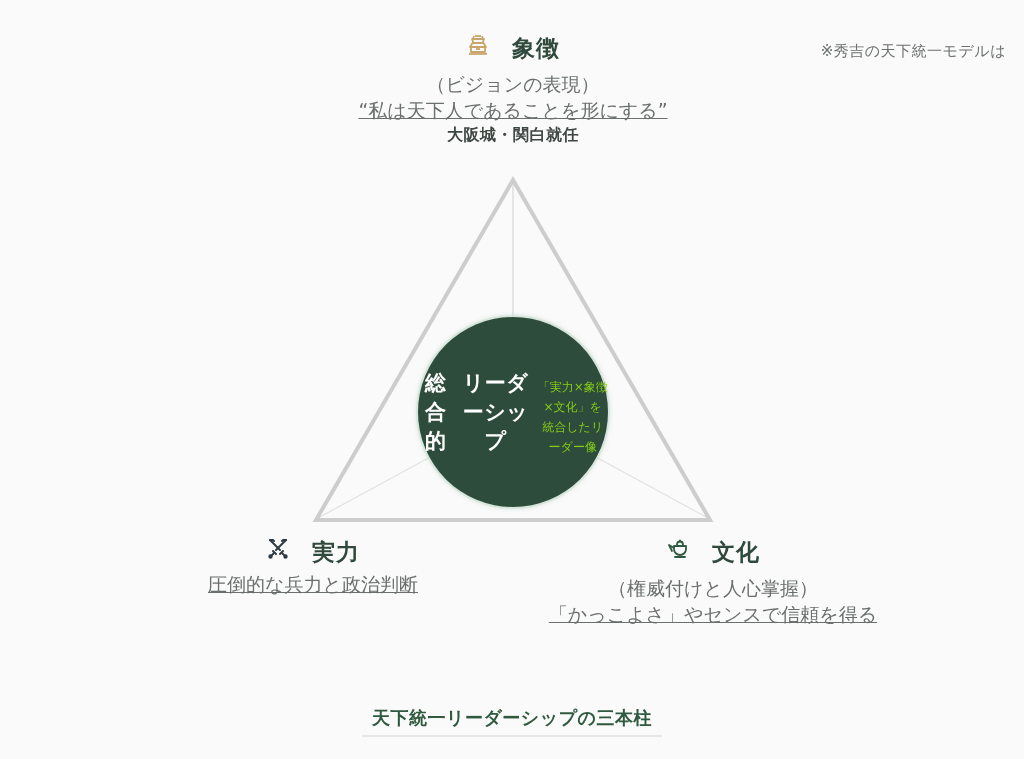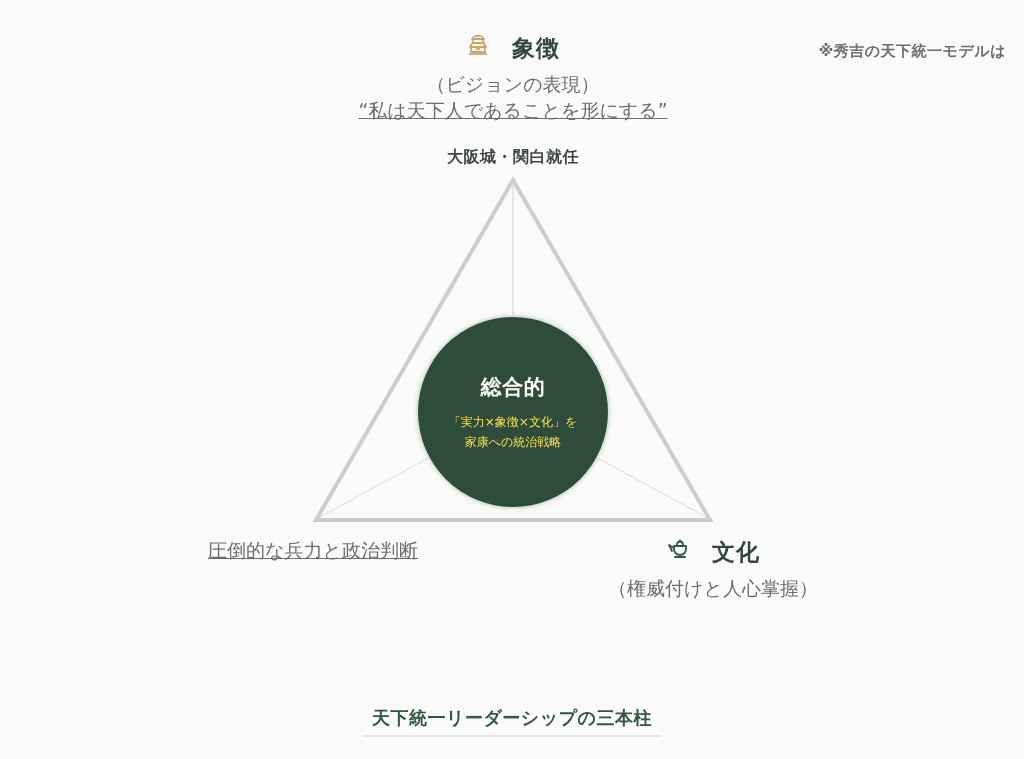--- a/index.html
+++ b/index.html
@@ -56,65 +56,65 @@
     .pillar-desc {
       font-size: 19px;
       color: #6a6f6c;
       line-height: 26px;
       text-decoration: underline;
     }
     .pillar-example {
       font-size: 16px;
       font-weight: bold;
       color: #3f4743;
-      margin-top: 24px;
+      margin-top: 2px;
       letter-spacing: 0.5px;
     }
 
     
     .note {
       position: absolute;
       right: 18px;
       top: 36px;
       text-align: right;
       font-size: 15px;
-      font-weight: bold;
+      font-weight: normal;
       color: #6b706d;
       line-height: 30px;
       letter-spacing: 0.5px;
     }
 
     
     .center-circle {
       position: absolute;
       left: 418px;
       top: 317px;
       width: 190px;
       height: 190px;
       border-radius: 50%;
       background: #2e4c3b;
       box-shadow: 0 0 0 2px #d7e6dc, 0 0 6px rgba(120,160,130,0.4);
       display: flex;
-      flex-direction: column;
+      flex-direction: row;
       align-items: center;
       justify-content: center;
       text-align: center;
       color: #ffffff;
     }
     .center-title {
       font-size: 21px;
       font-weight: bold;
       line-height: 29px;
       letter-spacing: 0.5px;
     }
     .center-desc {
       font-size: 12px;
       line-height: 20px;
       margin-top: 10px;
-      color: #fde047;
+      color: #84cc16;
     }
 
     
     .caption {
       position: absolute;
       left: 362px;
       top: 706px;
       width: 300px;
       text-align: center;
       font-size: 18px;
@@ -156,39 +156,58 @@
     </span>
     <span class="pillar-title">象徴</span>
   </div>
   <div class="pillar-sub">（ビジョンの表現）</div>
   <div class="pillar-desc">“私は天下人であることを形にする”</div>
   <div class="pillar-example">大阪城・関白就任</div>
 </div>
 
 <div class="center-circle">
   <div class="center-title">総合的</div>
+  <div class="center-title">リーダーシップ</div>
   <div class="center-desc">
     <div>「実力×象徴×文化」を</div>
-    <div>家康への統治戦略</div>
+    <div>統合したリーダー像</div>
   </div>
 </div>
 
 <div class="pillar" style="left:103px; top:537px;">
+  <div class="pillar-head">
+    <span class="pillar-icon">
+      <svg viewBox="0 0 24 24" width="24" height="24" fill="none" stroke="#2f3a45" stroke-width="2" stroke-linecap="round" stroke-linejoin="round">
+        <path d="M4 3l10 10"></path>
+        <path d="M4 3h3l1 1"></path>
+        <path d="M20 3L10 13"></path>
+        <path d="M20 3h-3l-1 1"></path>
+        <path d="M7 14l3 3"></path>
+        <path d="M17 14l-3 3"></path>
+        <path d="M5 19l3-3"></path>
+        <path d="M19 19l-3-3"></path>
+        <circle cx="4.5" cy="19.5" r="1.2" fill="#2f3a45"></circle>
+        <circle cx="19.5" cy="19.5" r="1.2" fill="#2f3a45"></circle>
+      </svg>
+    </span>
+    <span class="pillar-title">実力</span>
+  </div>
   <div class="pillar-desc">圧倒的な兵力と政治判断</div>
 </div>
 
 <div class="pillar" style="left:503px; top:537px;">
   <div class="pillar-head">
     <span class="pillar-icon">
       <svg viewBox="0 0 24 24" width="24" height="24" fill="none" stroke="#2f5a40" stroke-width="1.8" stroke-linecap="round" stroke-linejoin="round">
         <path d="M11 8c0-2 1.3-3.5 3-3.5S17 6 17 8"></path>
         <path d="M14 3.5v1"></path>
         <path d="M8 9h12v3a6 6 0 0 1-6 6h0a6 6 0 0 1-6-6z"></path>
         <path d="M8 11L3 8l3 6"></path>
         <path d="M9 20h10"></path>
       </svg>
     </span>
     <span class="pillar-title">文化</span>
   </div>
   <div class="pillar-sub">（権威付けと人心掌握）</div>
+  <div class="pillar-desc">「かっこよさ」やセンスで信頼を得る</div>
 </div>
 
 <div class="caption">天下統一リーダーシップの三本柱</div>
 
 </body></html>

